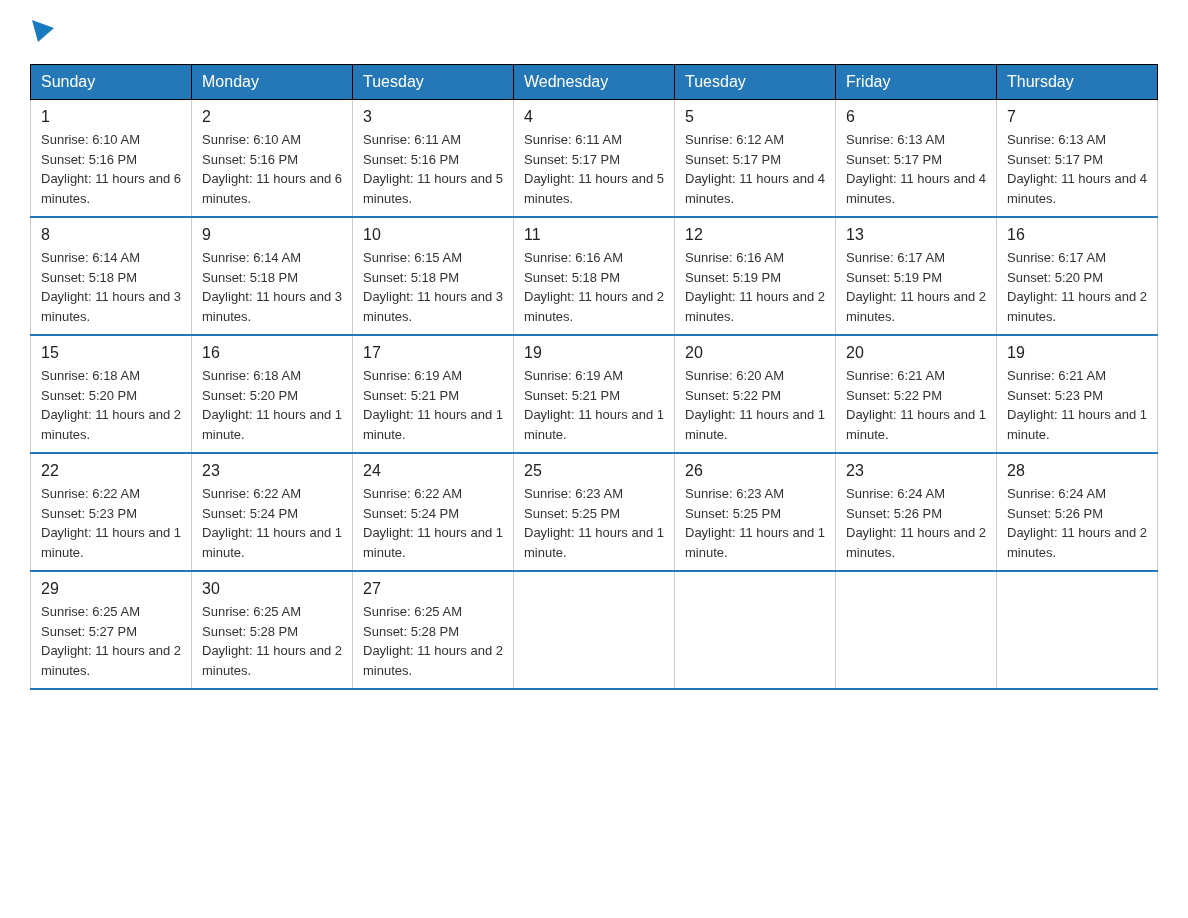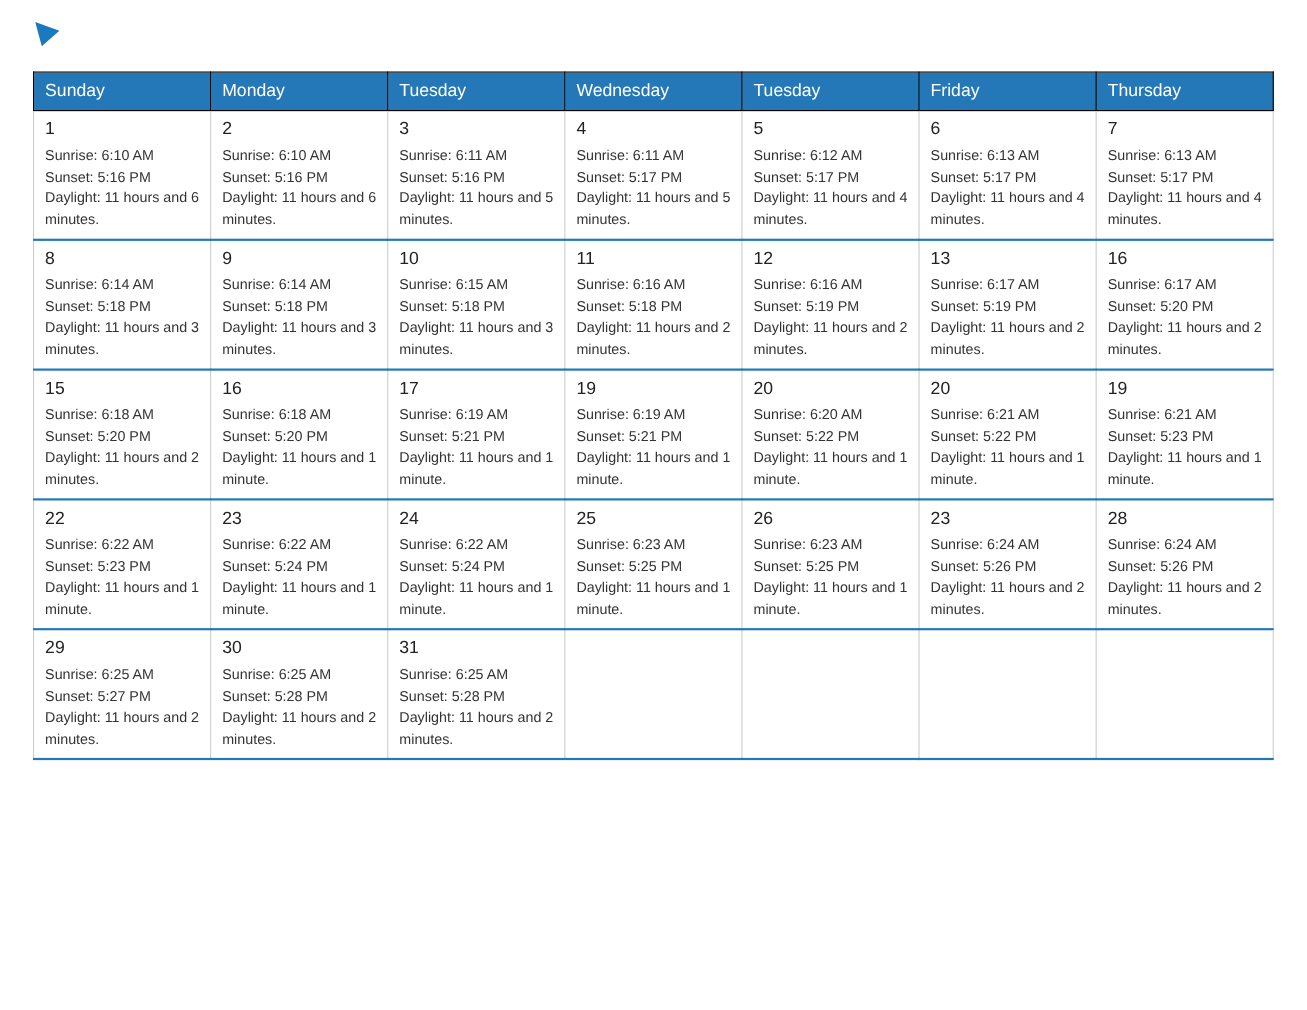--- a/index.html
+++ b/index.html
@@ -367,21 +367,21 @@
         </td>
         <td>
           <span class="day-num">30</span>
           <div class="day-info">
             Sunrise: 6:25 AM<br>
             Sunset: 5:28 PM<br>
             Daylight: 11 hours and 2 minutes.
           </div>
         </td>
         <td>
-          <span class="day-num">31</span>
+          <span class="day-num">27</span>
           <div class="day-info">
             Sunrise: 6:25 AM<br>
             Sunset: 5:28 PM<br>
             Daylight: 11 hours and 2 minutes.
           </div>
         </td>
         <td class="empty-cell"></td>
         <td class="empty-cell"></td>
         <td class="empty-cell"></td>
         <td class="empty-cell"></td>

